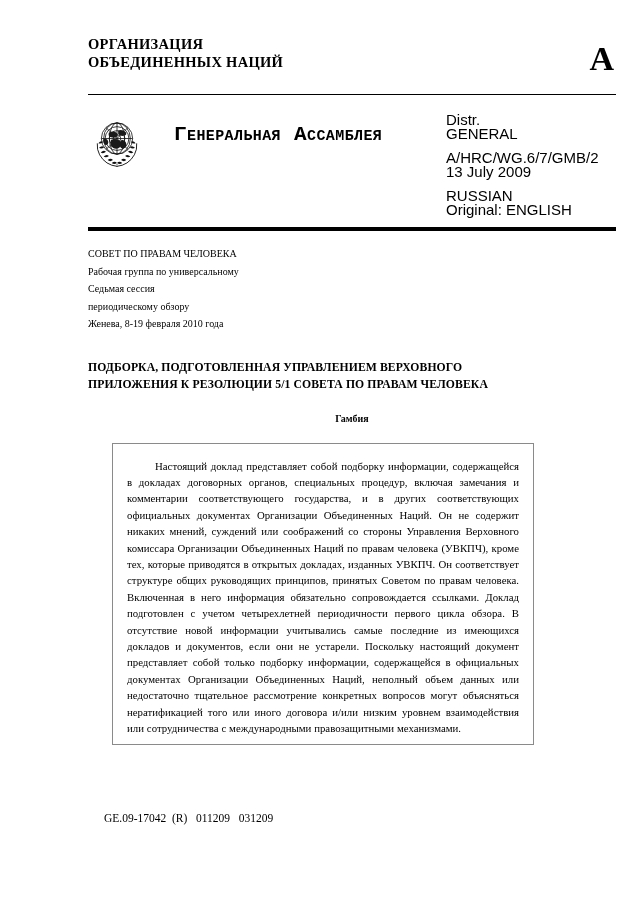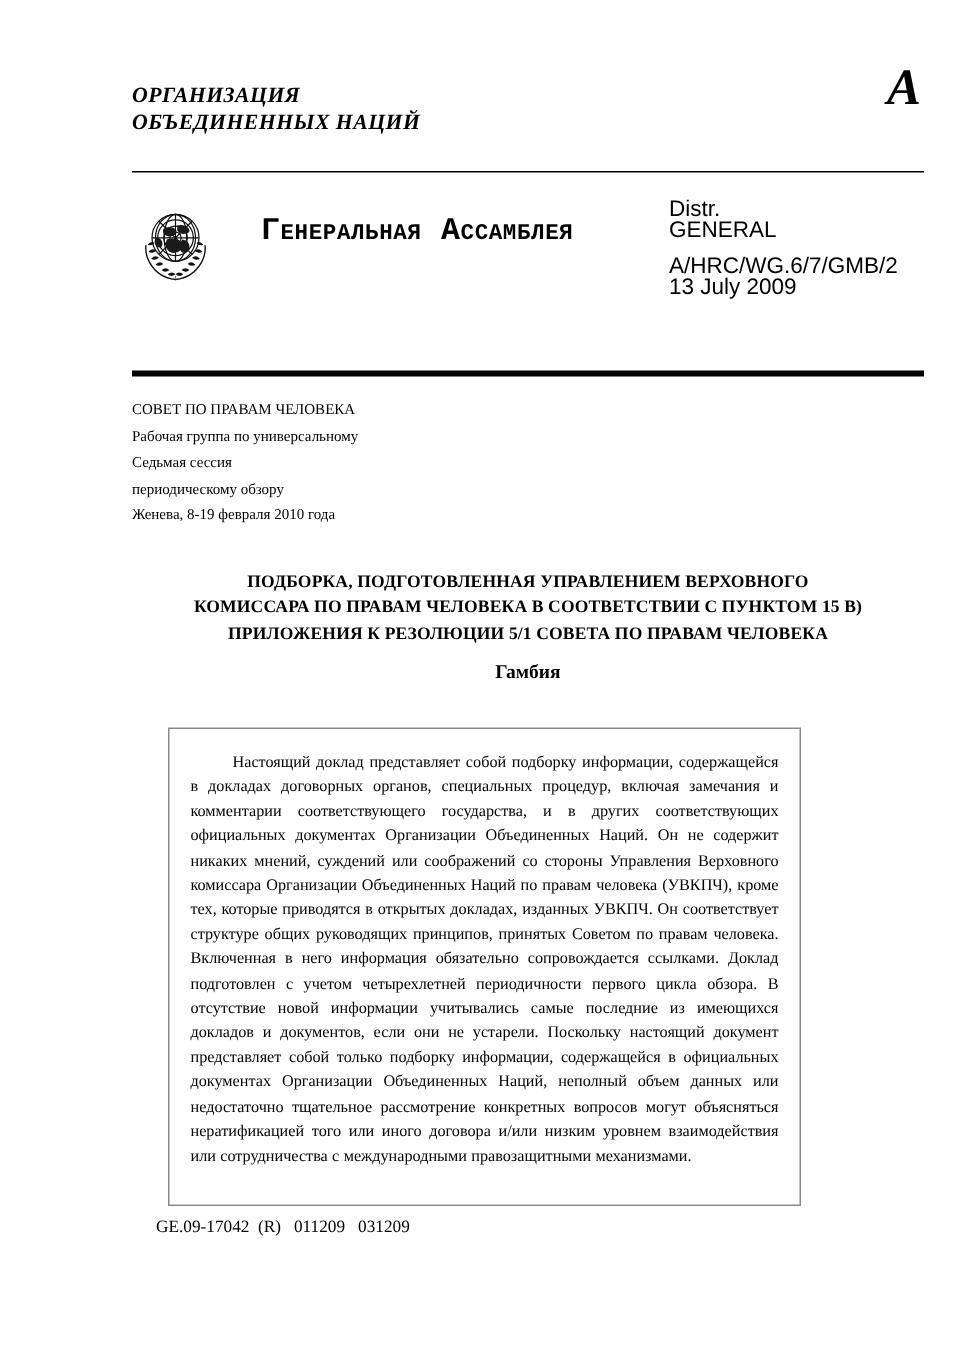--- a/index.html
+++ b/index.html
@@ -27,23 +27,22 @@
   .content {
     position: absolute;
     left: 88px;
     top: 0;
     width: 528px;
   }
 
   
   .masthead {
     position: relative;
-    padding-top: 56px;
+    padding-top: 36px;
     height: 58px;
-    font-style: italic;
   }
   .org-name {
     font-family: "Liberation Serif", "DejaVu Serif", serif;
     font-weight: bold;
     font-size: 14.5px;
     line-height: 17.5px;
     letter-spacing: 0.3px;
   }
   .org-name .line {
     display: block;
@@ -122,46 +121,46 @@
     line-height: 17.5px;
   }
   .council span {
     display: block;
     white-space: nowrap;
   }
 
   
   .doc-title {
     margin-top: 26px;
-    text-align: center;
+    text-align: left;
     font-family: "Liberation Serif", "DejaVu Serif", serif;
     font-size: 11.7px;
     font-weight: bold;
     line-height: 17.5px;
     letter-spacing: 0.1px;
   }
   .doc-title span {
     display: block;
     white-space: nowrap;
   }
   .country {
-    margin-top: 9px;
+    margin-top: 19px;
     text-align: center;
     font-family: "Liberation Serif", "DejaVu Serif", serif;
-    font-size: 13px;
+    font-size: 10px;
     font-weight: bold;
   }
 
   
   .abstract-box {
-    margin-top: 29px;
+    margin-top: 19px;
     margin-left: 24px;
     width: 422px;
     border: 1px solid #8a8a8a;
-    padding: 14px 14px 24px 14px;
+    padding: 14px 14px 8px 14px;
     box-sizing: border-box;
   }
   .abstract-text {
     font-family: "Liberation Serif", "DejaVu Serif", serif;
     font-size: 10.8px;
     line-height: 16.4px;
     text-align: justify;
     text-indent: 28px;
     margin: 0;
     word-spacing: 0.2px;
@@ -242,36 +241,39 @@
 
       <div class="distr-block">
         <div class="grp">
           <span>Distr.</span>
           <span>GENERAL</span>
         </div>
         <div class="grp">
           <span>A/HRC/WG.6/7/GMB/2</span>
           <span>13 July 2009</span>
         </div>
+        <div class="grp">
+          <span>RUSSIAN</span>
+          <span>Original:  ENGLISH</span>
+        </div>
       </div>
     </div>
 
     <div class="rule-thick"></div>
 
     <div class="council">
       <span>СОВЕТ ПО ПРАВАМ ЧЕЛОВЕКА</span>
       <span>Рабочая группа по универсальному</span>
       <span>Седьмая сессия</span>
       <span>периодическому обзору</span>
       <span>Женева, 8-19 февраля 2010 года</span>
     </div>
 
     <div class="doc-title">
       <span>ПОДБОРКА, ПОДГОТОВЛЕННАЯ УПРАВЛЕНИЕМ ВЕРХОВНОГО</span>
-      <span>КОМИССАРА ПО ПРАВАМ ЧЕЛОВЕКА В СООТВЕТСТВИИ С ПУНКТОМ 15 В)</span>
       <span>ПРИЛОЖЕНИЯ К РЕЗОЛЮЦИИ 5/1 СОВЕТА ПО ПРАВАМ ЧЕЛОВЕКА</span>
     </div>
 
     <div class="country">Гамбия</div>
 
     <div class="abstract-box">
       <p class="abstract-text">Настоящий доклад представляет собой подборку информации, содержащейся в докладах договорных органов, специальных процедур, включая замечания и комментарии соответствующего государства, и в других соответствующих официальных документах Организации Объединенных Наций.  Он не содержит никаких мнений, суждений или соображений со стороны Управления Верховного комиссара Организации Объединенных Наций по правам человека (УВКПЧ), кроме тех, которые приводятся в открытых докладах, изданных УВКПЧ.  Он соответствует структуре общих руководящих принципов, принятых Советом по правам человека.  Включенная в него информация обязательно сопровождается ссылками.  Доклад подготовлен с учетом четырехлетней периодичности первого цикла обзора.  В отсутствие новой информации учитывались самые последние из имеющихся докладов и документов, если они не устарели.  Поскольку настоящий документ представляет собой только подборку информации, содержащейся в официальных документах Организации Объединенных Наций, неполный объем данных или недостаточно тщательное рассмотрение конкретных вопросов могут объясняться нератификацией того или иного договора и/или низким уровнем взаимодействия или сотрудничества с международными правозащитными механизмами.</p>
     </div>
 
   </div>

